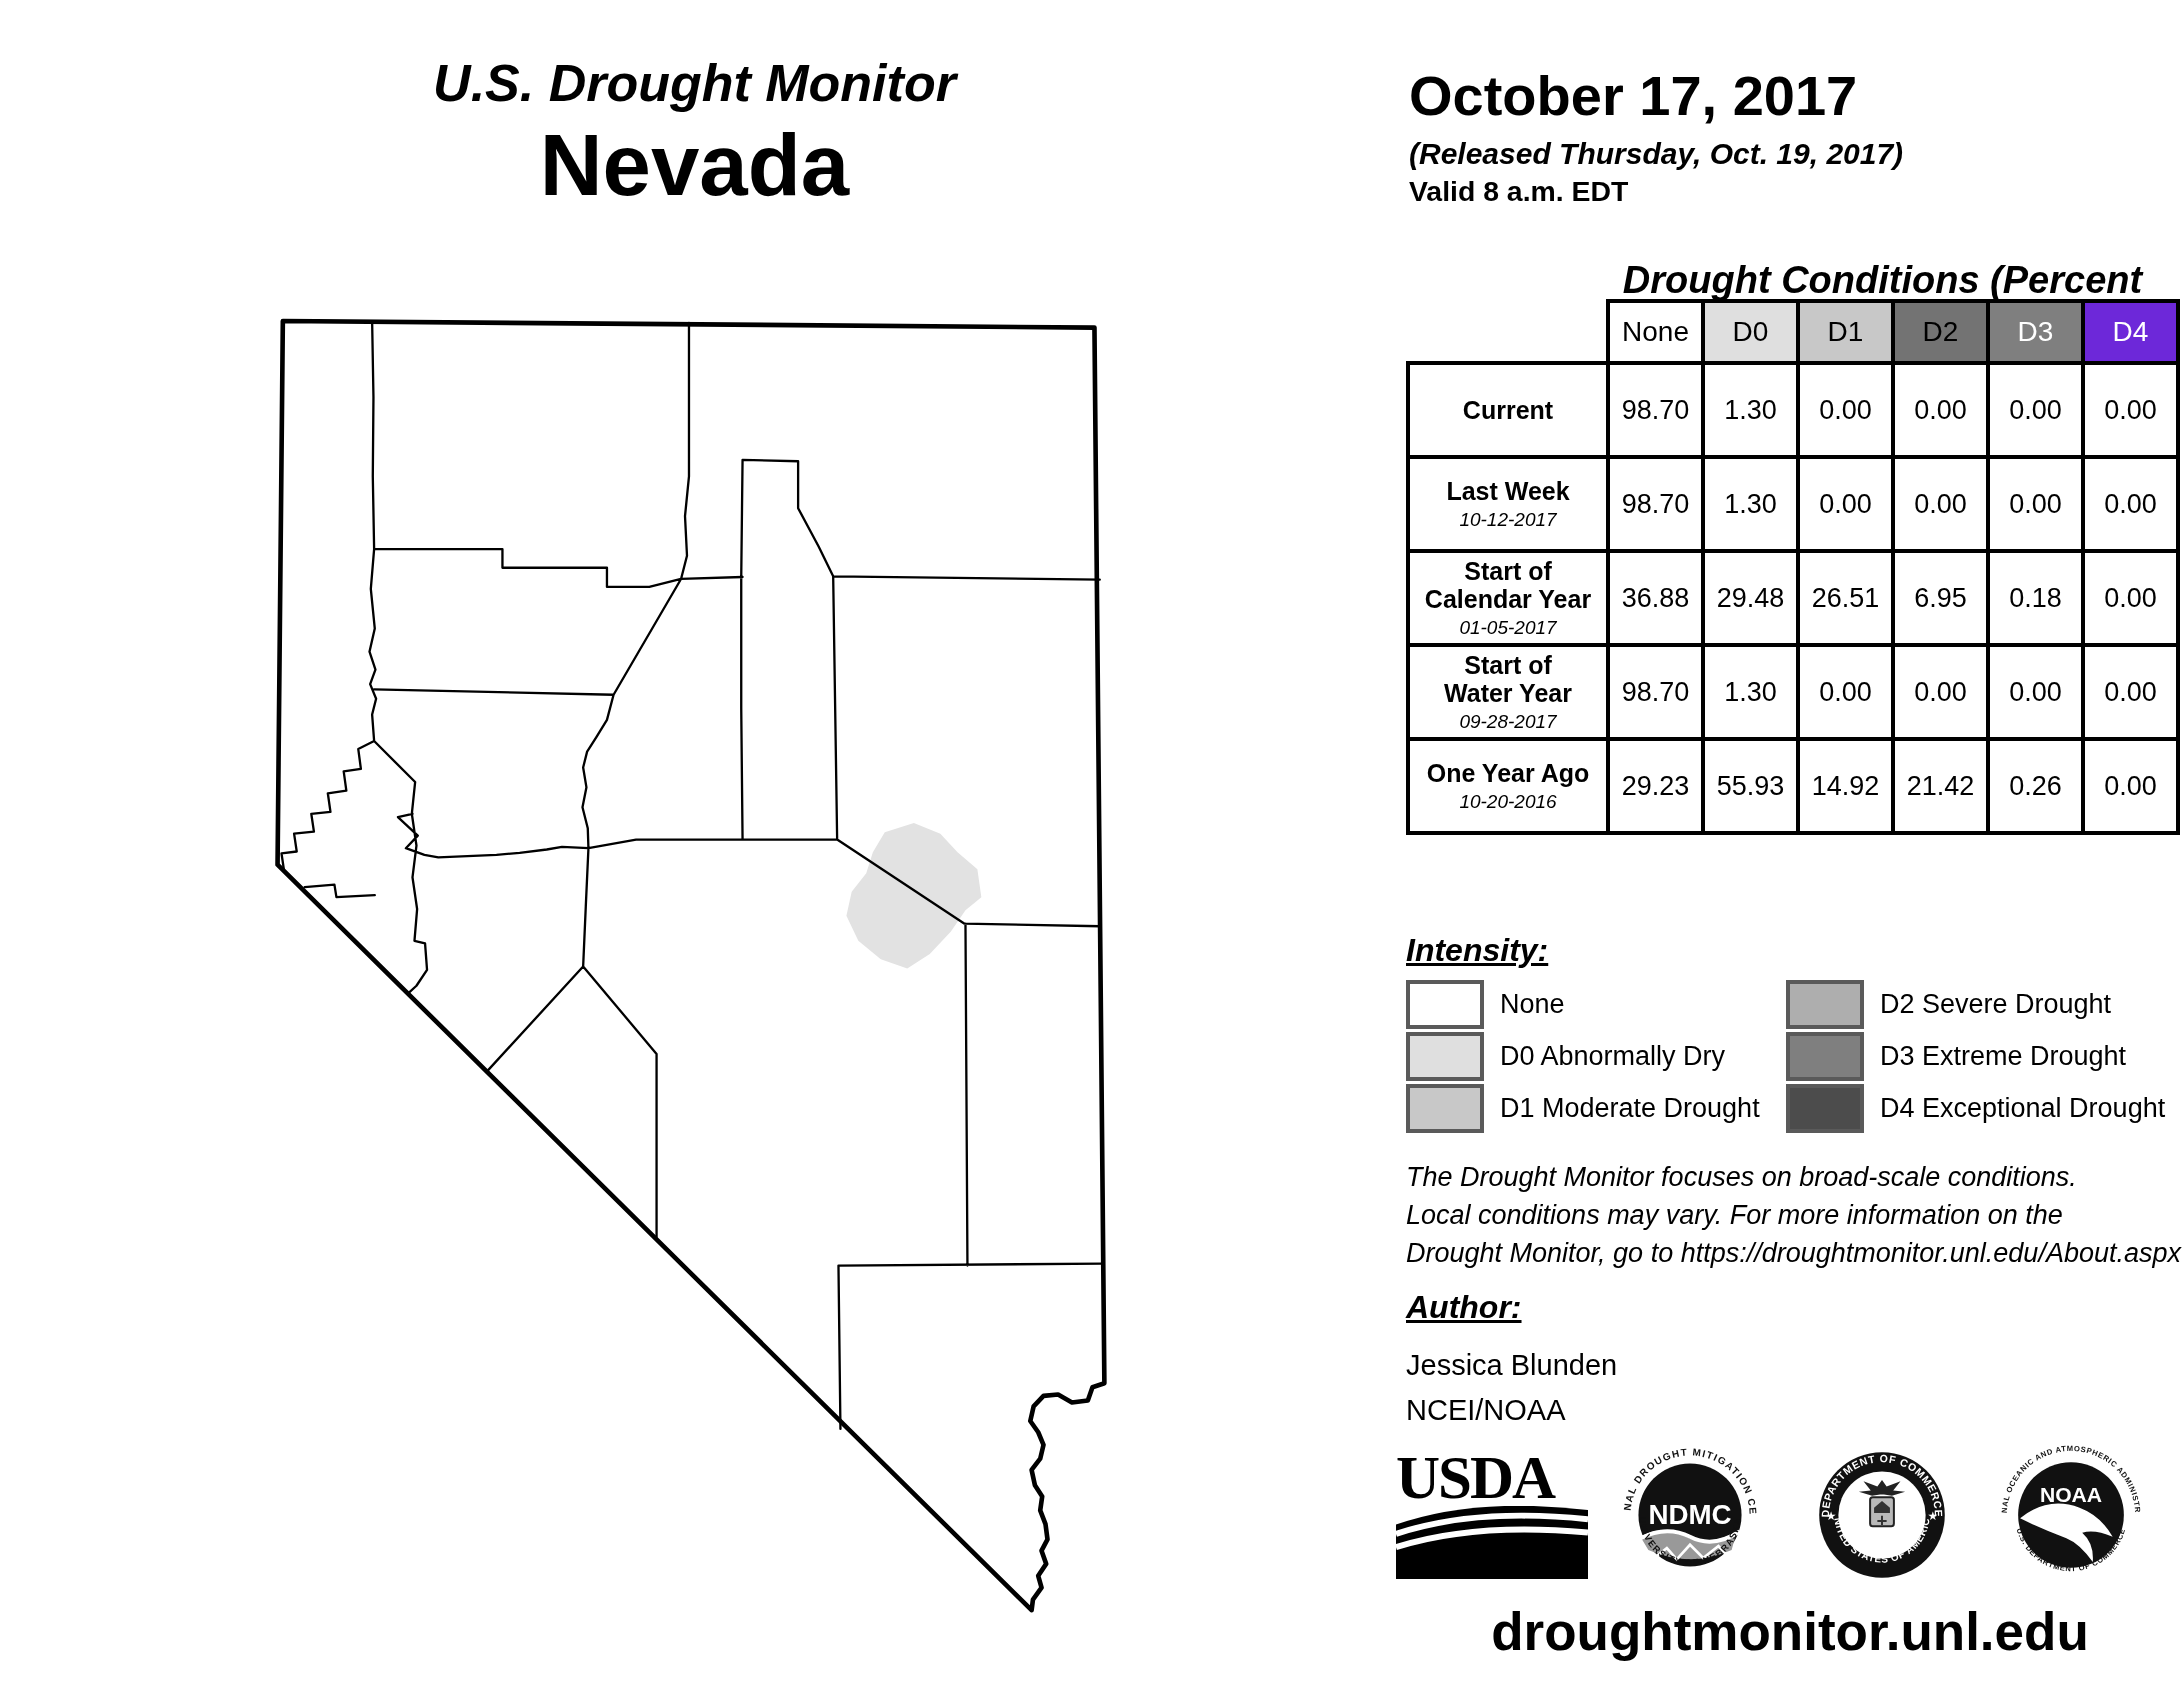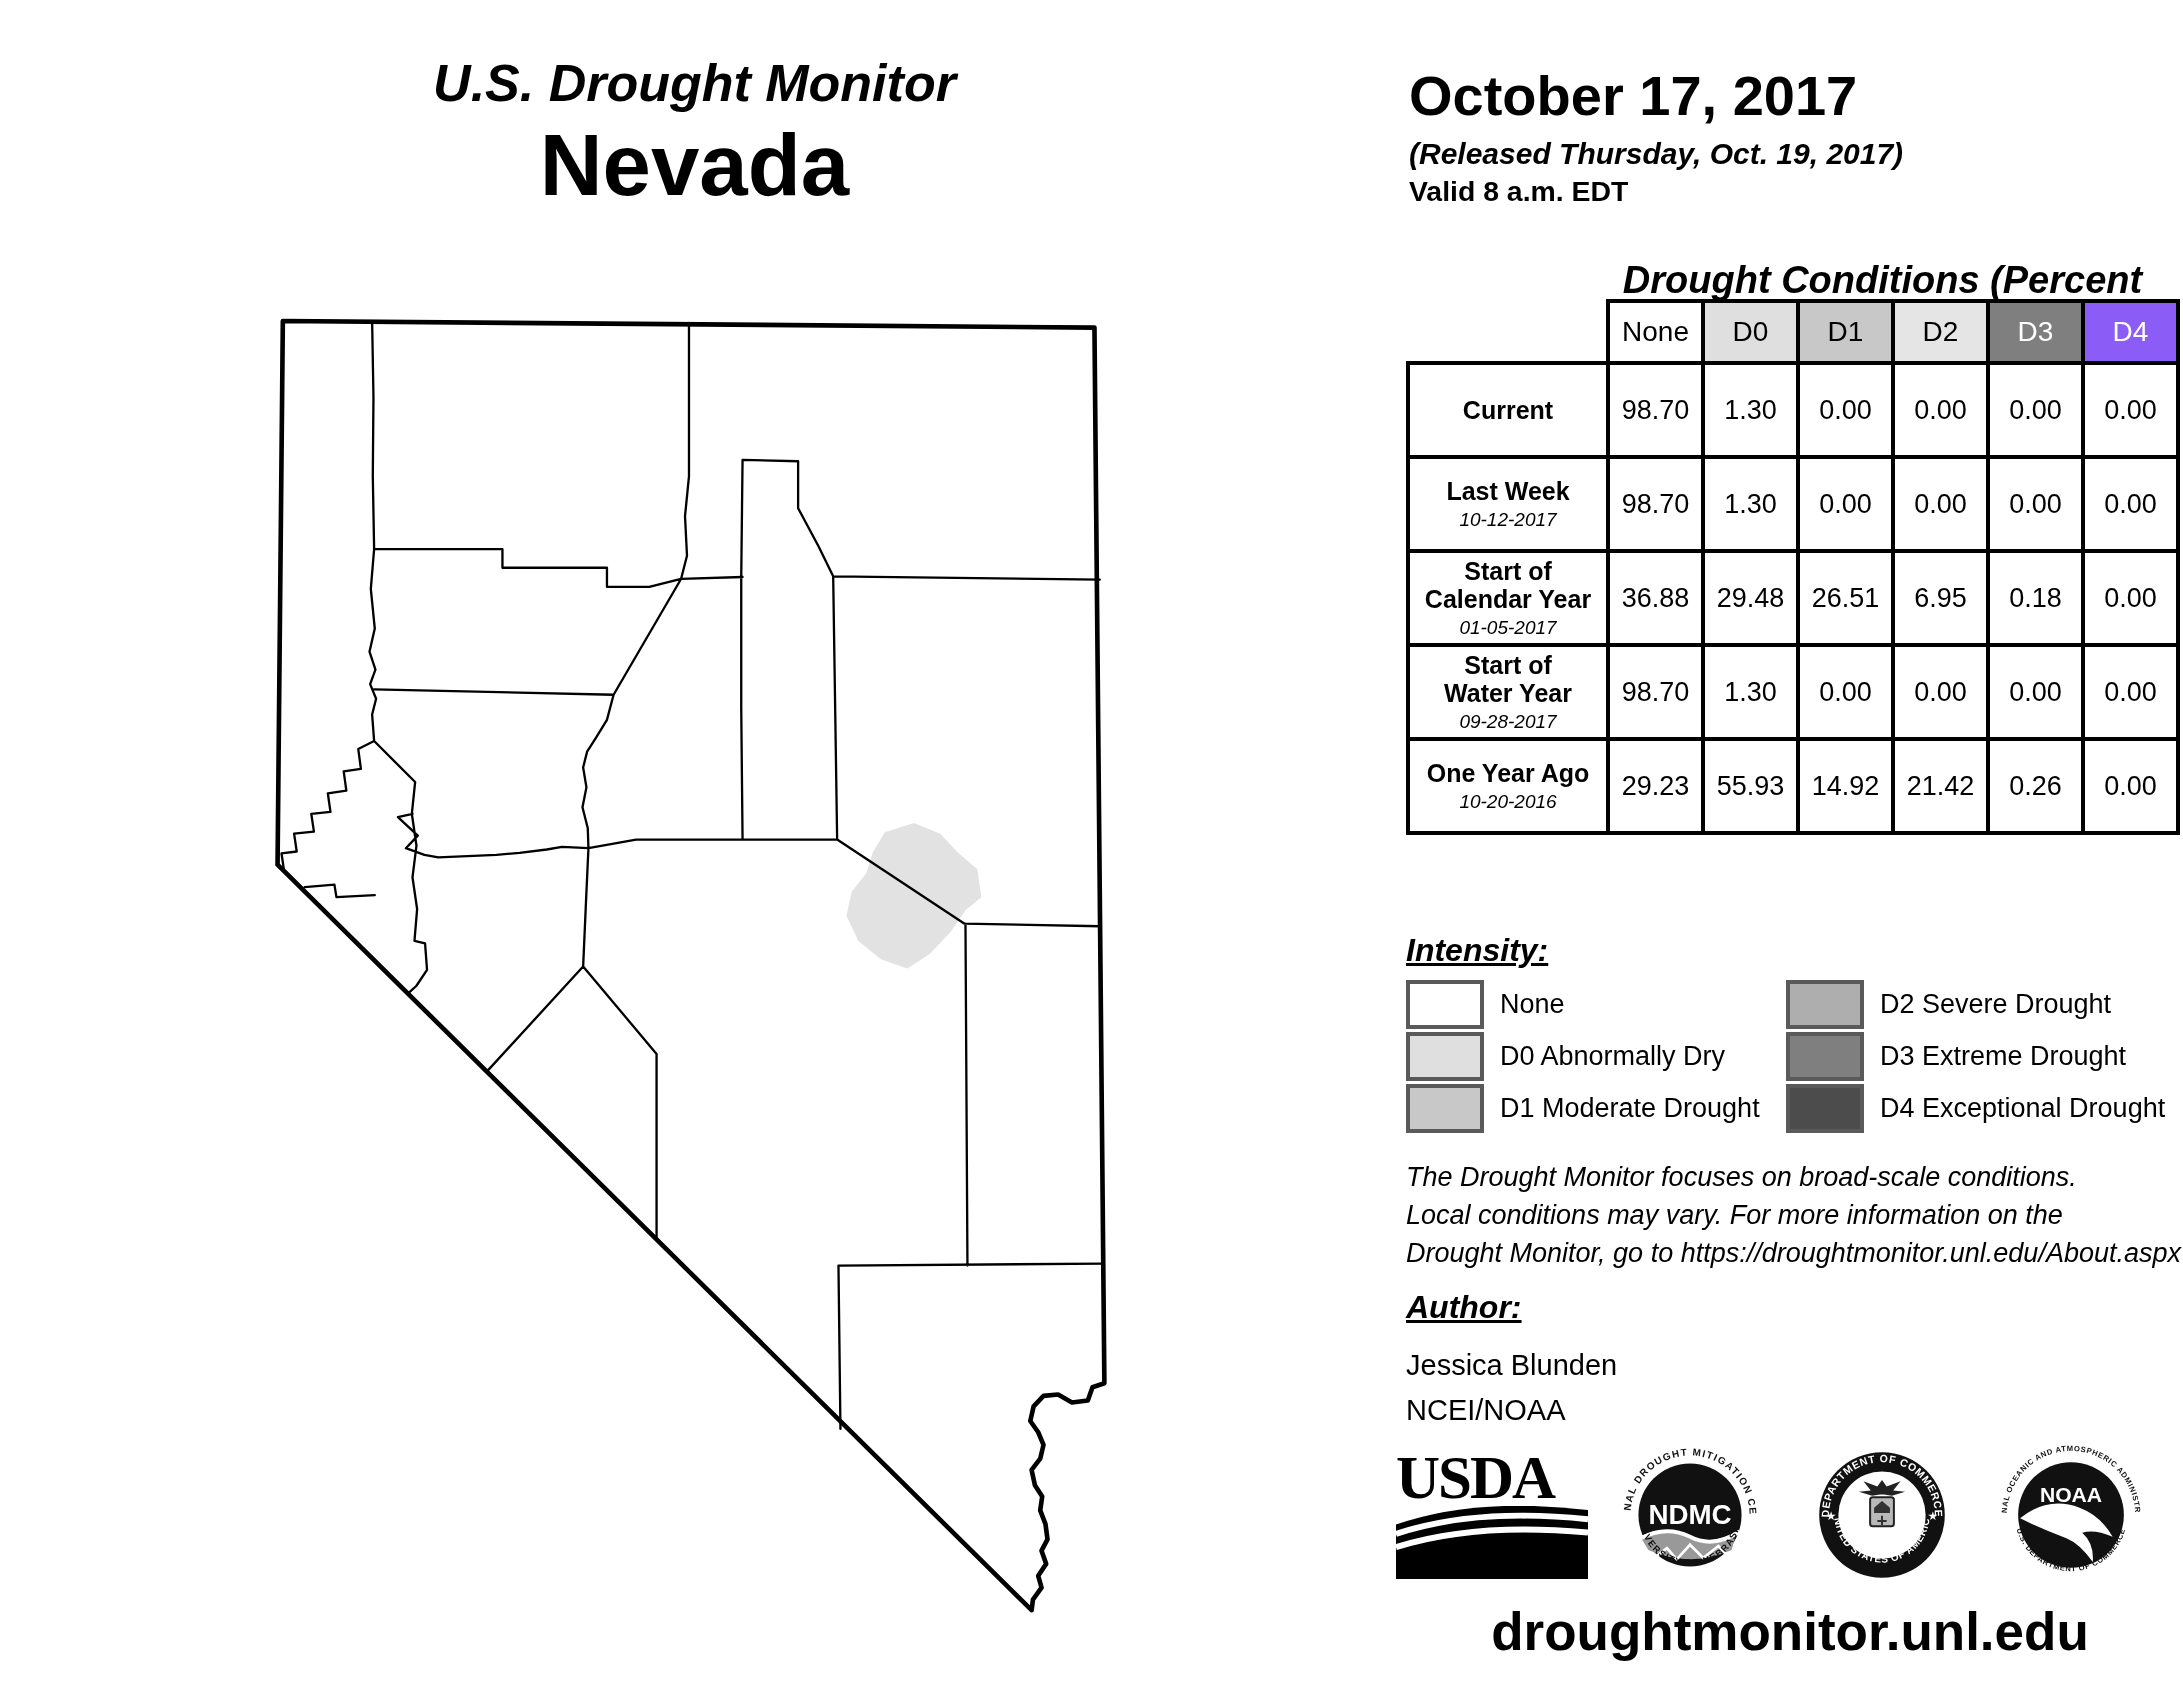--- a/index.html
+++ b/index.html
@@ -111,23 +111,23 @@
 
 <div class="abs tbl-caption">Drought Conditions (Percent Area)</div>
 
 <table class="abs dm-table" id="dm-table">
   <thead>
       <tr>
         <td class="corner"></td>
         <th style="background: rgb(255, 255, 255); color: rgb(0, 0, 0);">None</th>
         <th style="background: rgb(223, 223, 223); color: rgb(0, 0, 0);">D0</th>
         <th style="background: rgb(200, 200, 200); color: rgb(0, 0, 0);">D1</th>
-        <th style="background: #e5e5e5; color: rgb(0, 0, 0);">D2</th>
+        <th style="background: #737373; color: rgb(0, 0, 0);">D2</th>
         <th style="background: rgb(127, 127, 127); color: rgb(255, 255, 255); text-align: center;">D3</th>
-        <th style="background: #8b5cf6; color: rgb(255, 255, 255);">D4</th>
+        <th style="background: #6d28d9; color: rgb(255, 255, 255);">D4</th>
       </tr>
     </thead>
   <tbody>
       <tr>
         <th>
           <div class="rlabel">
             <div>Current</div>
           </div>
         </th>
         <td>98.70</td>

